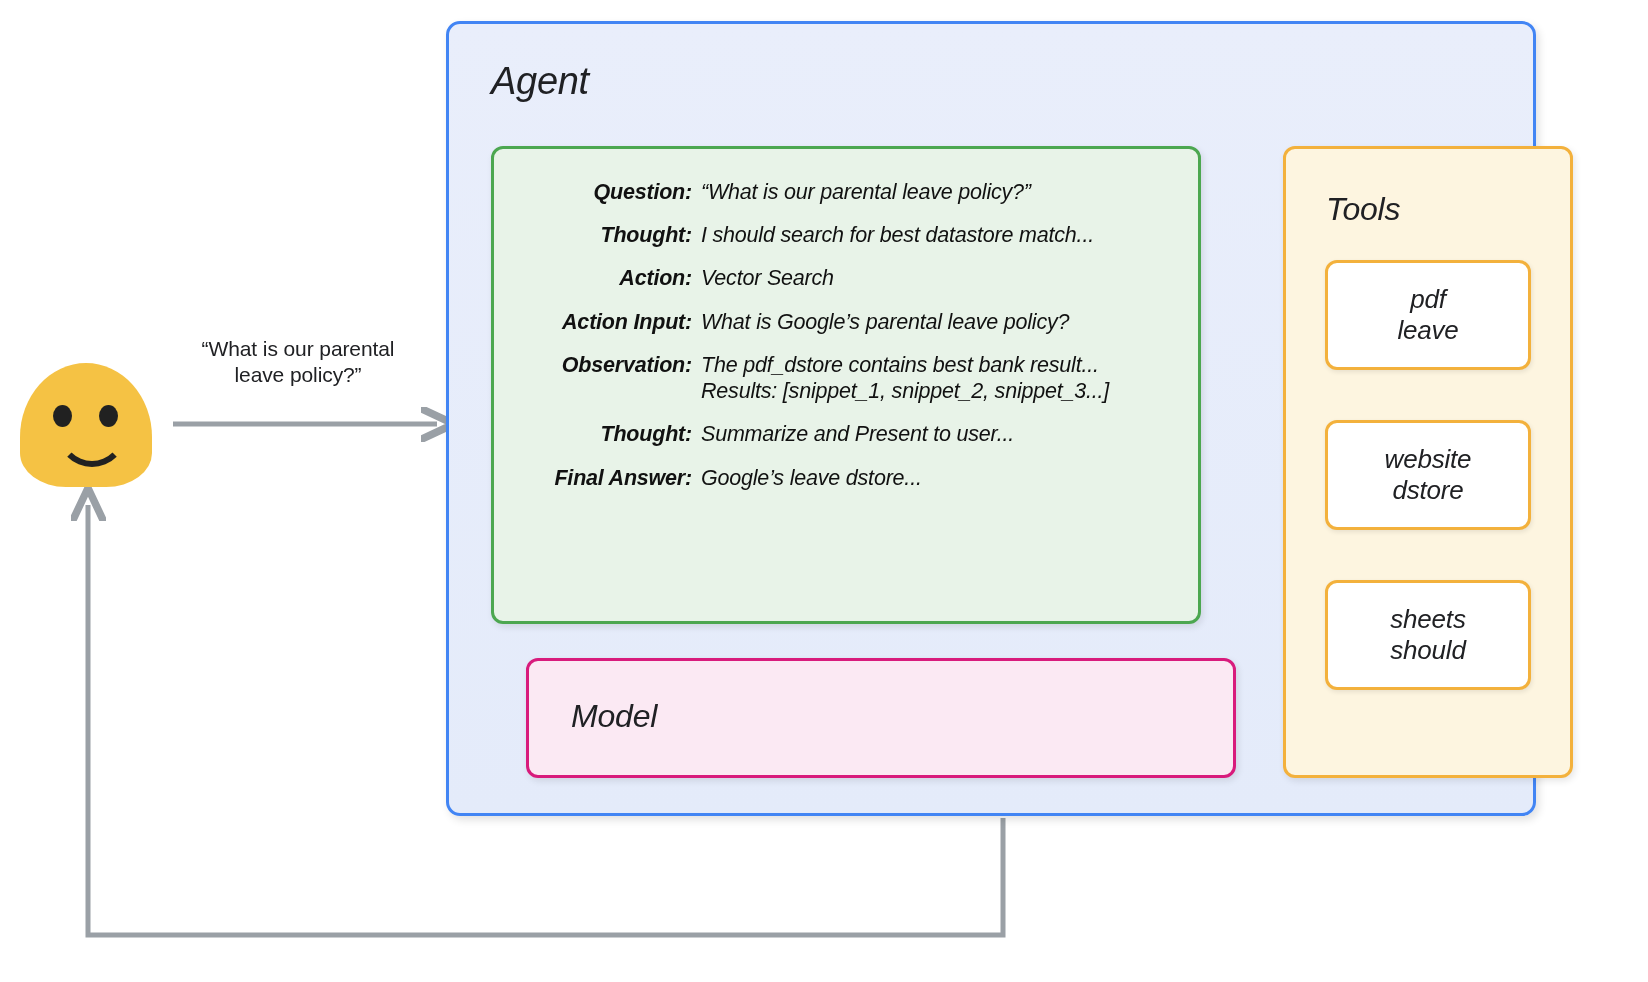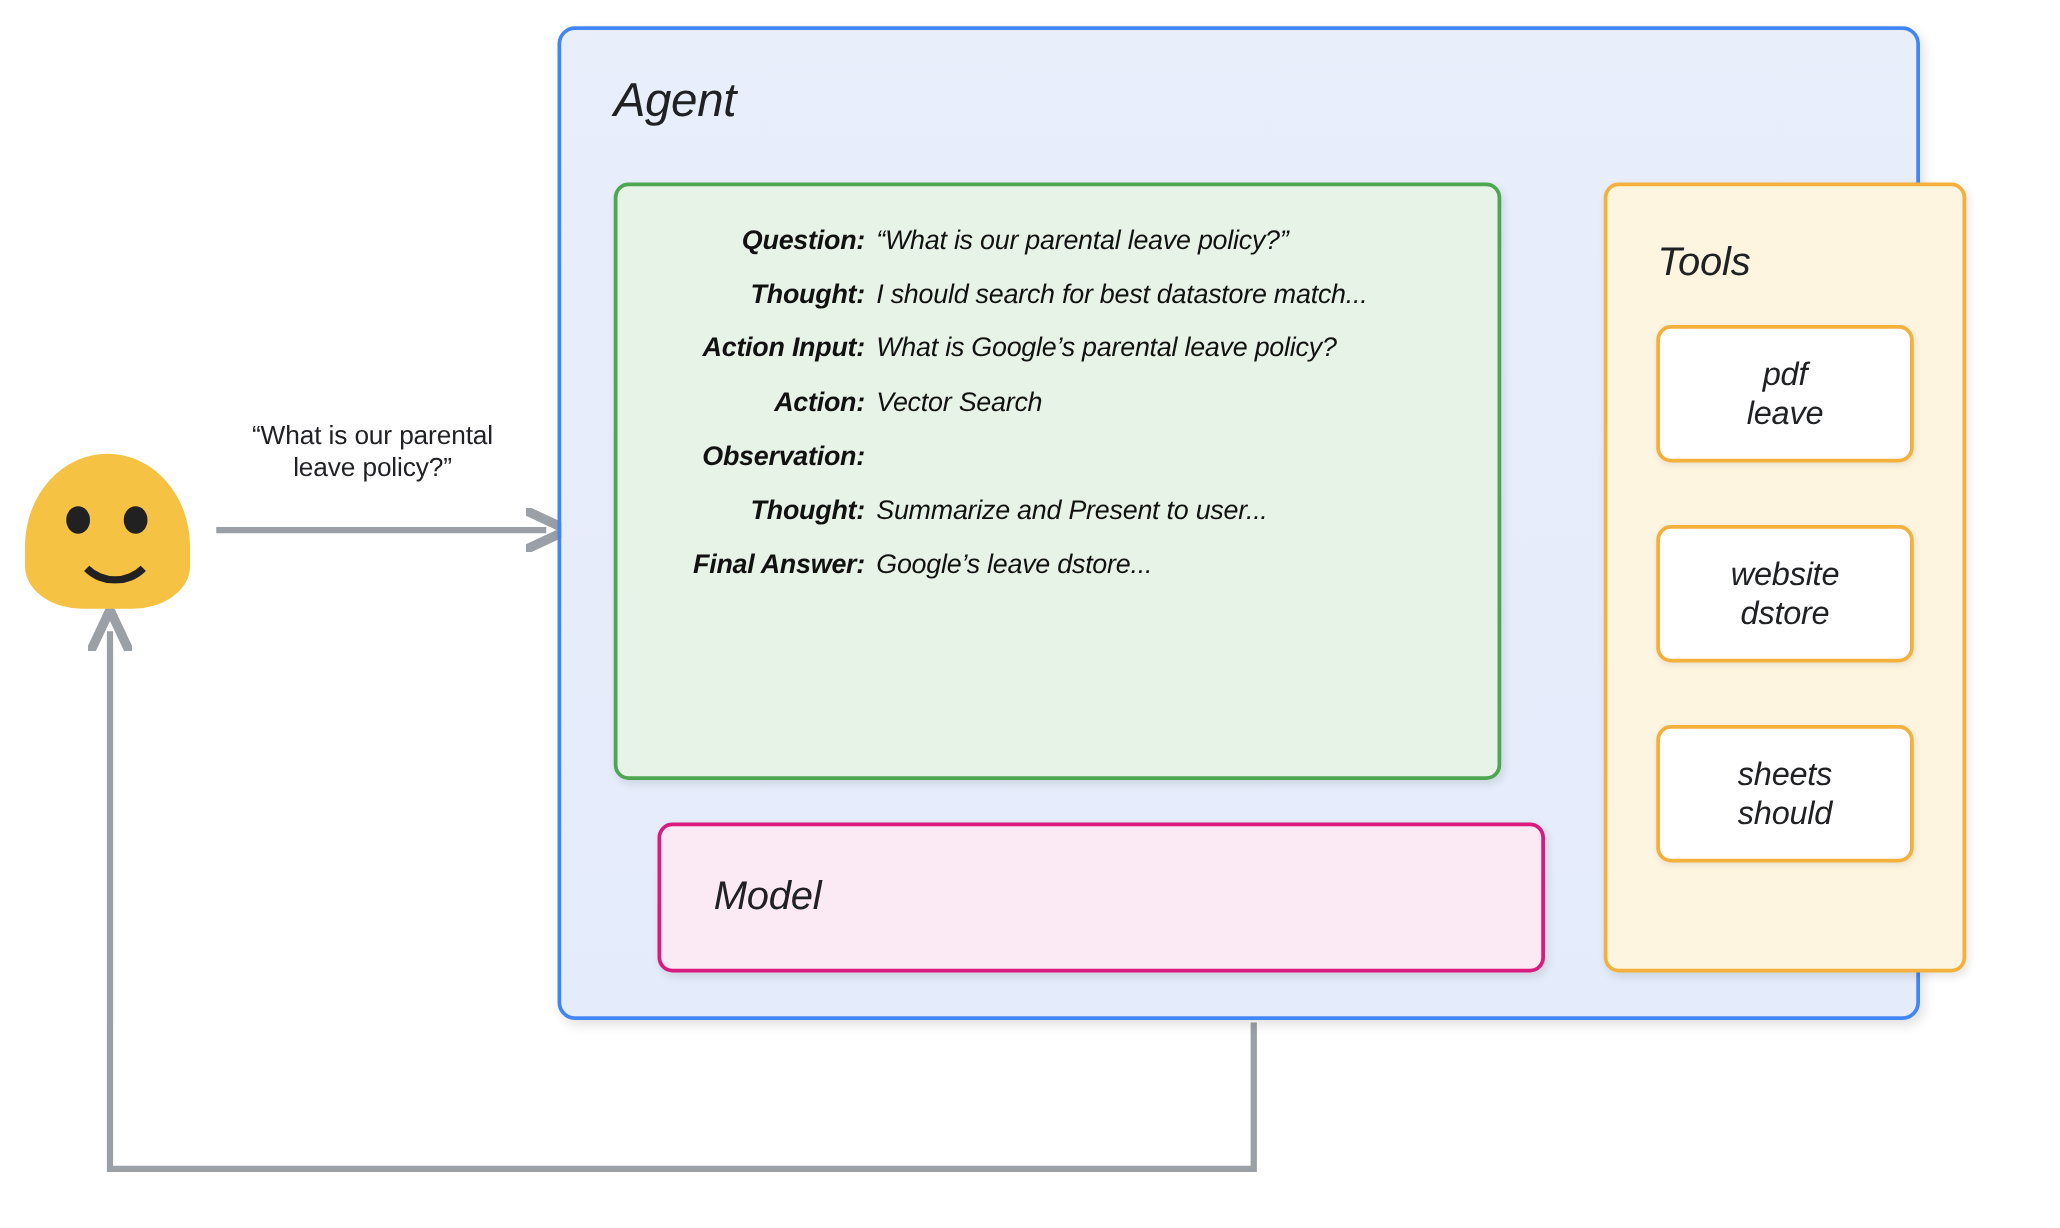--- a/index.html
+++ b/index.html
@@ -269,29 +269,31 @@
       <div id="trace-rows">
           <div class="trace-row">
             <div class="trace-label">Question:</div>
             <div class="trace-value">“What is our parental leave policy?”</div>
           </div>
           <div class="trace-row">
             <div class="trace-label">Thought:</div>
             <div class="trace-value">I should search for best datastore match...</div>
           </div>
           <div class="trace-row">
+            <div class="trace-label">Action:</div>
+            <div class="trace-value">Vector Search</div>
+          </div>
+          <div class="trace-row">
             <div class="trace-label">Action Input:</div>
             <div class="trace-value">What is Google’s parental leave policy?</div>
           </div>
           <div class="trace-row">
-            <div class="trace-label">Action:</div>
-            <div class="trace-value">Vector Search</div>
-          </div>
-          <div class="trace-row">
             <div class="trace-label">Observation:</div>
+            <div class="trace-value">The pdf_dstore contains best bank result...
+Results: [snippet_1, snippet_2, snippet_3...]</div>
           </div>
           <div class="trace-row">
             <div class="trace-label">Thought:</div>
             <div class="trace-value">Summarize and Present to user...</div>
           </div>
           <div class="trace-row">
             <div class="trace-label">Final Answer:</div>
             <div class="trace-value">Google’s leave dstore...</div>
           </div>
         </div>

